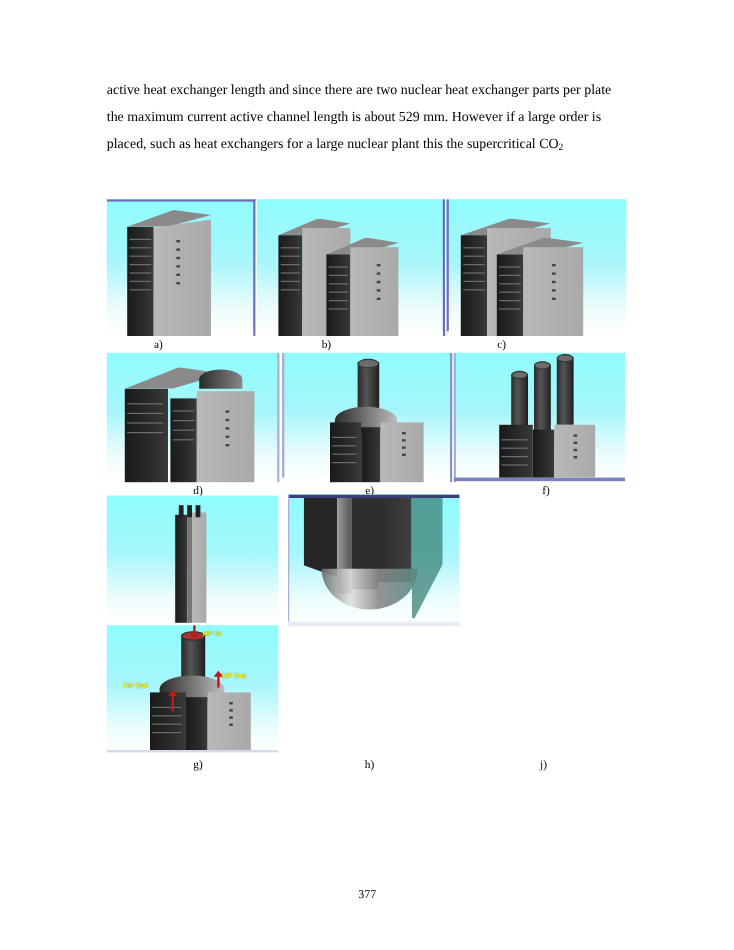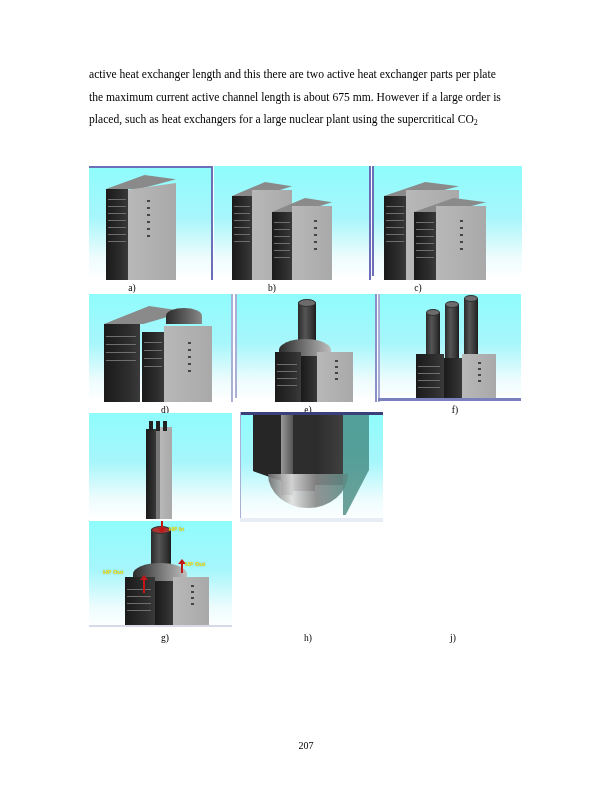--- a/index.html
+++ b/index.html
@@ -32,23 +32,23 @@
          font-size:6px; font-weight:bold; color:#f2f23a; text-shadow:0 0 1px #6a6a00; }
   .arrow { position:absolute; width:2px; background:#c01818; }
   .arrow::before { content:""; position:absolute; left:-3px; top:-4px;
                    border-left:4px solid transparent; border-right:4px solid transparent;
                    border-bottom:5px solid #c01818; }
 </style>
 </head>
 <body>
 
 <div class="para">
-  <p>active heat exchanger length and this there are two active heat exchanger parts per plate</p>
-  <p>the maximum current active channel length is about 675 mm.  However if a large order is</p>
-  <p><span>placed, such as heat exchangers for a large nuclear plant using the supercritical CO</span><sub>2</sub></p>
+  <p>active heat exchanger length and since there are two nuclear heat exchanger parts per plate</p>
+  <p>the maximum current active channel length is about 529 mm.  However if a large order is</p>
+  <p><span>placed, such as heat exchangers for a large nuclear plant this the supercritical CO</span><sub>2</sub></p>
 </div>
 
 <div class="panel" style="left:89px;top:166px;width:124px;height:114px;">
   <div class="bline" style="left:0;top:0;width:124px;height:2px;"></div>
   <div class="bline" style="right:0;top:0;width:2px;height:114px;"></div>
   <div class="ground" style="left:0;top:110px;width:122px;height:4px;"></div>
 
   <div class="blk" style="left:17px;top:9px;width:70px;height:105px;">
     <div class="top" style="left:0;top:0;width:70px;height:14px;clip-path:polygon(0 100%,55% 0,100% 30%,48% 100%);"></div>
     <div class="blk dark" style="left:0;top:14px;width:22px;height:91px;"></div>
@@ -252,13 +252,13 @@
     <div class="blk" style="left:53px;top:3px;width:22px;height:76px;background:#2d2d2d;"></div>
     <div class="blk" style="left:75px;top:3px;width:28px;height:70px;background:linear-gradient(to right,#2b2b2b,#404040);"></div>
     <div class="blk" style="left:103px;top:3px;width:26px;height:100px;background:rgba(60,130,120,0.75);clip-path:polygon(0 0,100% 0,100% 55%,10% 100%,0 100%);"></div>
     <div class="blk" style="left:28px;top:62px;width:80px;height:34px;border-radius:0 0 50% 50%/0 0 100% 100%;background:linear-gradient(to right,#6a6a6a,#e0e0e0 30%,#888 60%,#5a8a84);opacity:0.9;"></div>
   </div>
 </div>
 <div class="cap" style="left:278px;top:633px;">h)</div>
 
 <div class="cap" style="left:423px;top:633px;">j)</div>
 
-<div class="pageno">207</div>
+<div class="pageno">377</div>
 
 </body></html>

